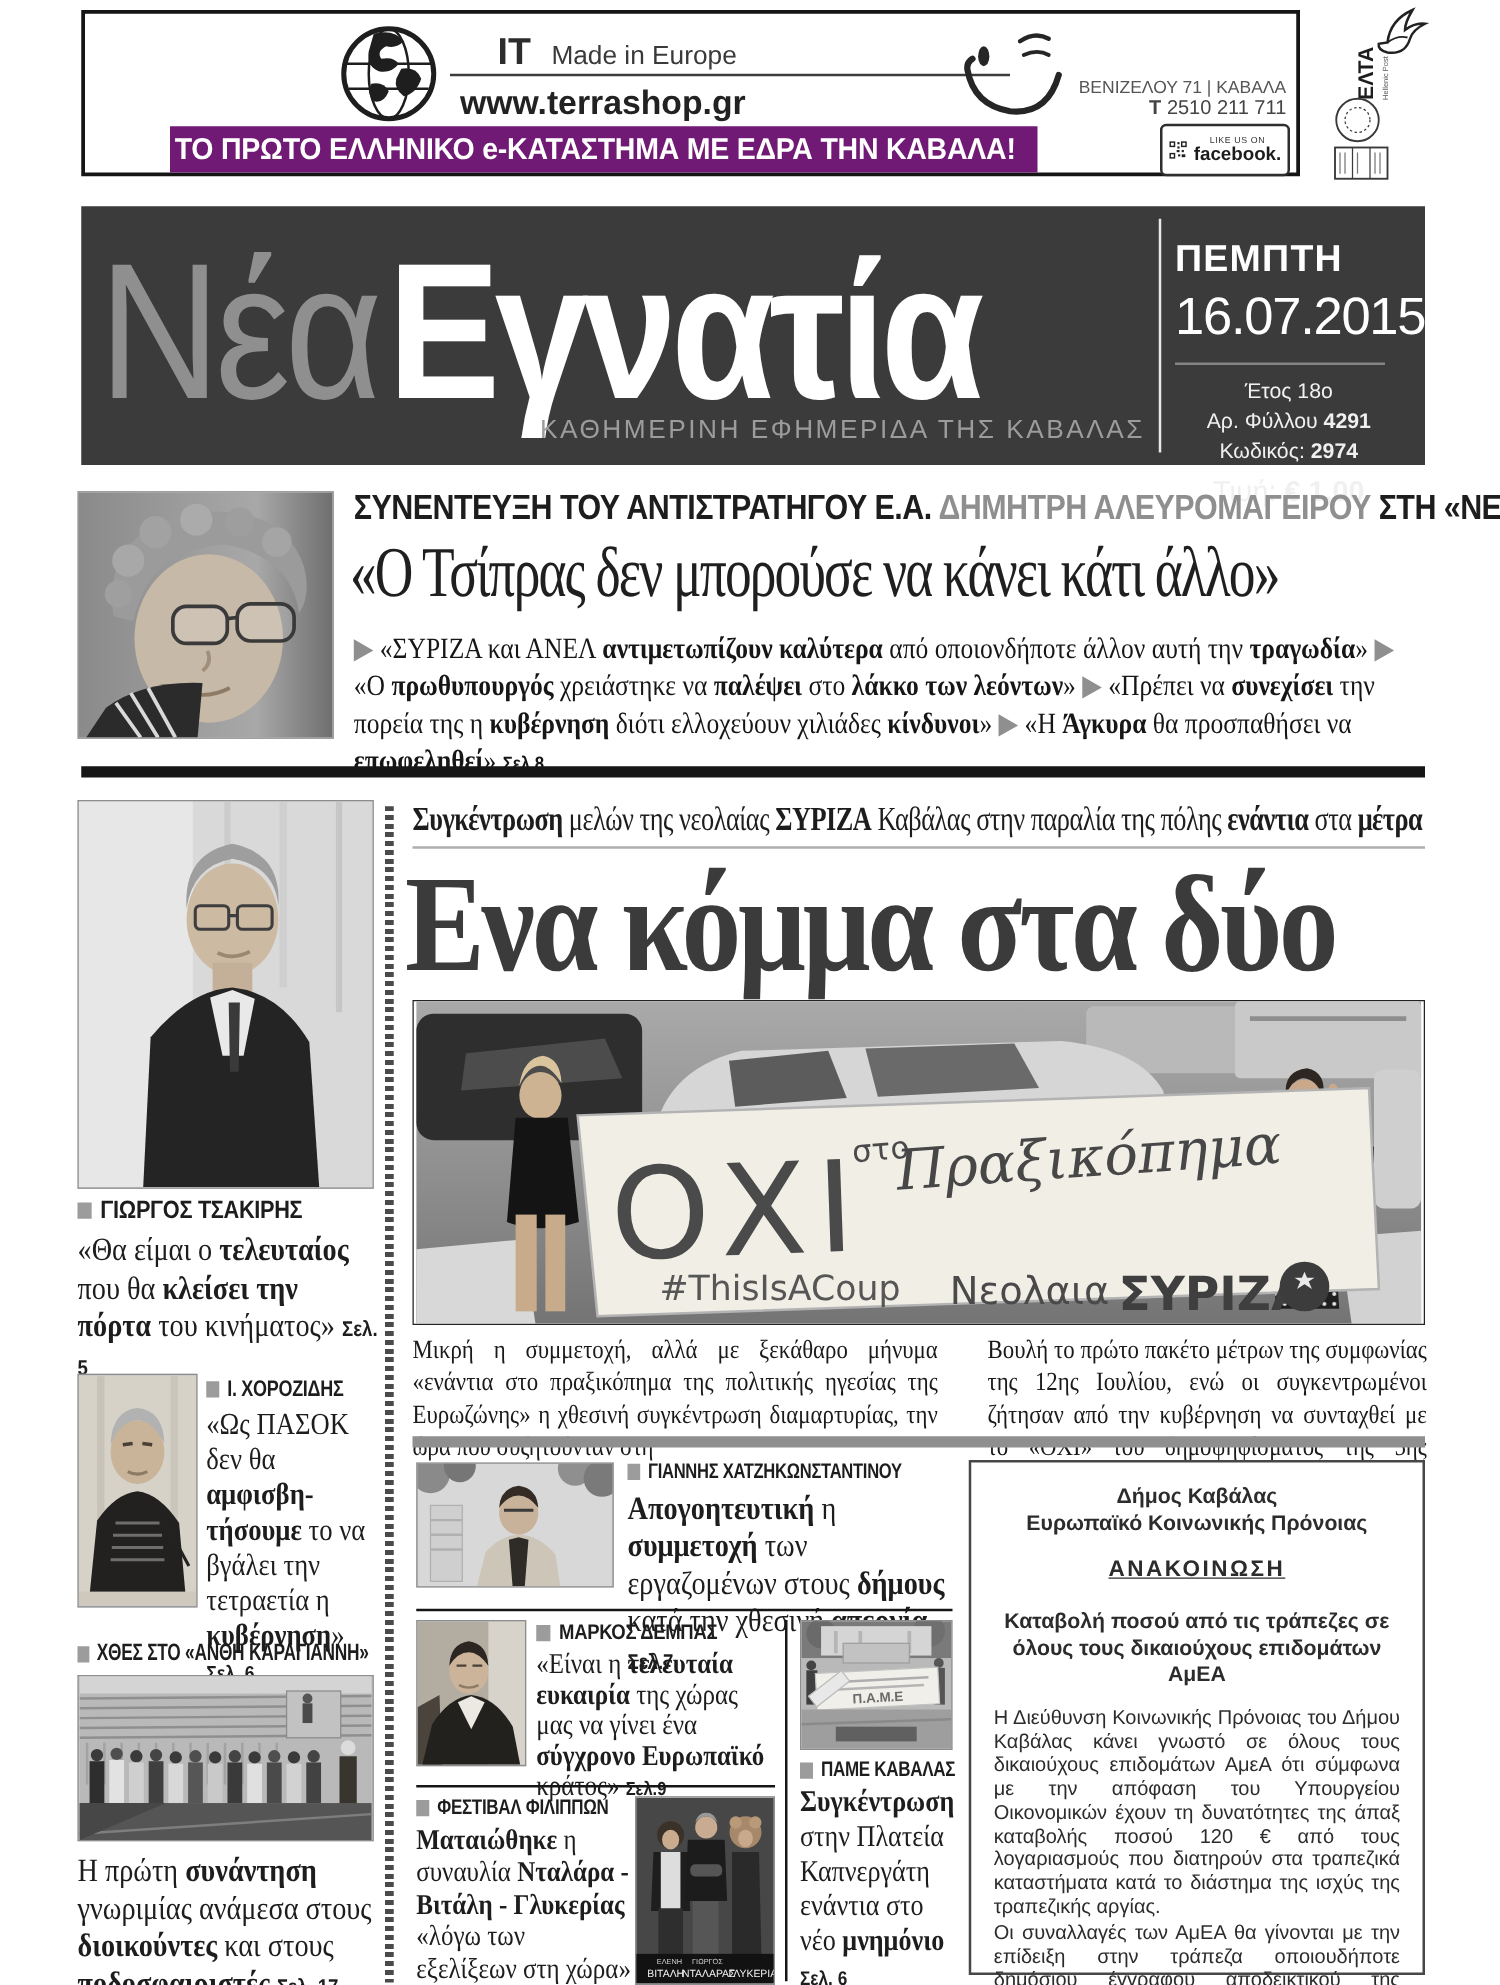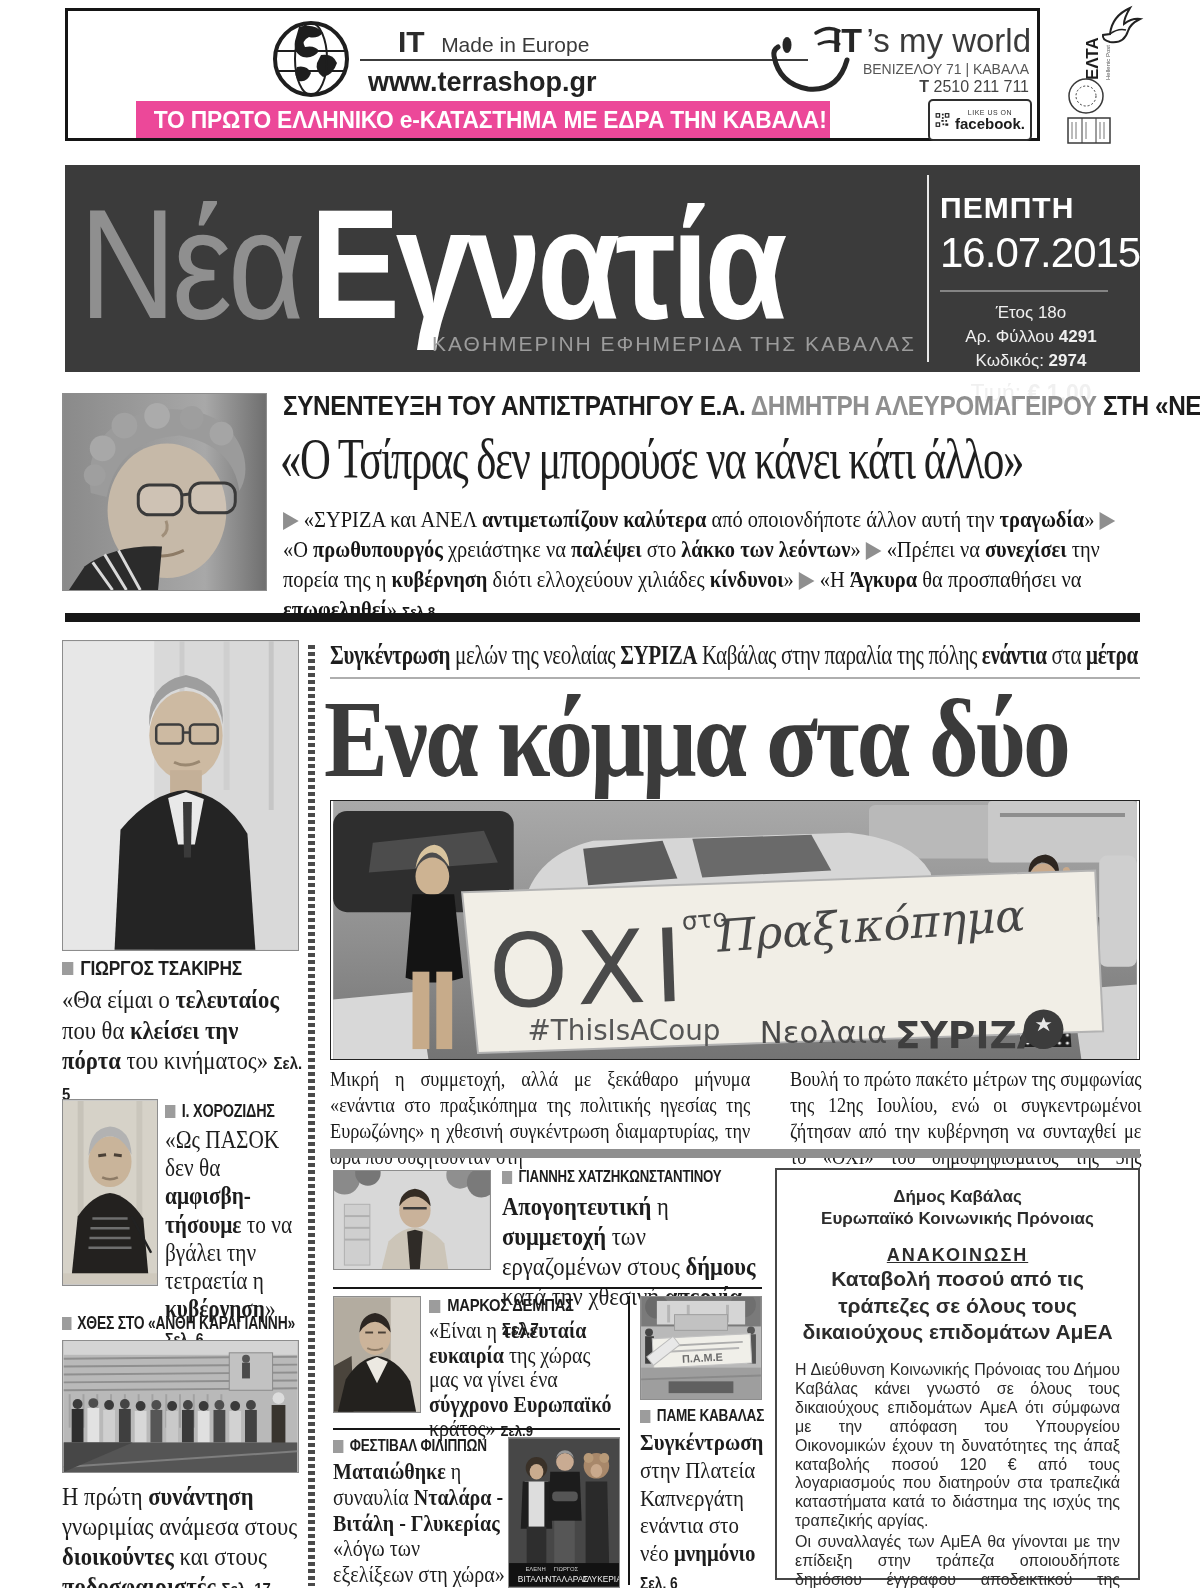--- a/index.html
+++ b/index.html
@@ -12,37 +12,37 @@
   .b{font-weight:700}
   .g{color:#8f8f8f}
   .s{font-family:"Liberation Sans","DejaVu Sans",sans-serif;font-size:.66em;font-weight:700}
   .nowrap{white-space:nowrap}
   .photo{display:block;border:1px solid #8d8d8d;background:#c9c9c9}
   .hdr{display:flex;align-items:center;gap:8px;font-weight:700;white-space:nowrap;letter-spacing:-.3px}
   .hdr .sq{width:13px;height:13px;background:#9c9c9c;flex:0 0 auto}
   
   #ad{border:3px solid #151515;background:#fff}
   #ad .terra{font-size:76px;font-weight:700;letter-spacing:-4px;color:#2e2e2e;line-height:1}
-  #ad .adbar{background:#ec4899;color:#fff;display:flex;align-items:center;justify-content:flex-start}
+  #ad .adbar{background:#701a75;color:#fff;display:flex;align-items:center;justify-content:flex-end}
   #ad .adbar div{font-weight:700;font-size:24px;letter-spacing:-.2px;white-space:nowrap;transform:scaleX(.95);transform-origin:center}
   
   #masthead{background:#3b3b3b;color:#fff}
   #mh-title{white-space:nowrap;line-height:1;letter-spacing:-5px;font-size:155px}
   #mh-nea{color:#8f8f8f;font-weight:400}
   #mh-egnatia{color:#ffffff;font-weight:700;margin-left:10px}
   #mh-tagline{color:#9c9c9c;font-size:21px;letter-spacing:2px;white-space:nowrap}
   #mh-div{background:#e8e8e8;width:2px}
   .mh-meta{font-size:17px;line-height:1.4;text-align:center;color:#f0f0f0}
   
   #announce{border:2px solid #474747;background:#fff;padding:16px 18px 10px 18px;
             font-size:16px;line-height:1.18;color:#2c2c2c}
   #announce .org{font-weight:700;text-align:center;font-size:17px;line-height:1.3}
   #announce .ttl{font-weight:700;text-align:center;font-size:18px;letter-spacing:2px;
                  text-decoration:underline;margin-top:15px}
-  #announce .sub{font-weight:700;text-align:center;font-size:21px;line-height:1.25;margin-top:0}
+  #announce .sub{font-weight:700;text-align:center;font-size:17px;line-height:1.25;margin-top:20px}
   #announce p{text-align:justify;margin-top:11px}
   #announce p+p{margin-top:2px}
   .rule{background:#161616}
   .dashv{background:repeating-linear-gradient(to bottom,#4a4a4a 0 4px,transparent 4px 7px)}
 </style>
 </head>
 <body>
 
 <div id="page">
 
@@ -64,24 +64,20 @@
     <div class="abs nowrap" style="left:300px;top:56px;font-size:27px;font-weight:700;color:#222">www.terrashop.gr</div>
     <div class="abs adbar" style="left:68px;bottom:0;width:694px;height:37px">
       <div>ΤΟ ΠΡΩΤΟ ΕΛΛΗΝΙΚΟ e-ΚΑΤΑΣΤΗΜΑ ΜΕ ΕΔΡΑ ΤΗΝ ΚΑΒΑΛΑ!</div>
     </div>
     <svg class="abs" style="left:698px;top:9px" width="86" height="80" viewBox="0 0 86 80">
       <ellipse cx="21" cy="25" rx="4.5" ry="8" fill="#262626"></ellipse>
       <path d="M50,13 Q62,5 73,11" fill="none" stroke="#262626" stroke-width="3.5" stroke-linecap="round"></path>
       <path d="M53,24 Q64,19 73,24" fill="none" stroke="#262626" stroke-width="3" stroke-linecap="round"></path>
       <path d="M8,36 Q7,30 12,27 M8,36 Q13,64 42,69 Q72,72 81,40" fill="none" stroke="#262626" stroke-width="5" stroke-linecap="round"></path>
     </svg>
-    <div class="abs nowrap" style="right:6px;top:10px">
-      <span style="font-size:34px;font-weight:700;color:#262626">IT</span>
-      <span style="font-size:33px;color:#3a3a3a">’s my world</span>
-    </div>
     <div class="abs nowrap" style="right:8px;top:50px;font-size:14px;color:#555">ΒΕΝΙΖΕΛΟΥ 71 | ΚΑΒΑΛΑ</div>
     <div class="abs nowrap" style="right:8px;top:67px;font-size:16px;color:#444">
       <span style="font-weight:700">T</span>
       <span>2510 211 711</span>
     </div>
     <div class="abs" style="right:5px;top:88px;width:104px;height:36px;border:2px solid #2e2e2e;border-radius:5px;display:flex;align-items:center;gap:5px;padding:19px 5px;background:#fff">
       <svg width="26" height="26" viewBox="0 0 26 26">
         <rect width="26" height="26" fill="#fff"></rect>
         <rect x="1" y="1" width="8" height="8" fill="#222"></rect>
           <rect x="3" y="3" width="4" height="4" fill="#fff"></rect>

